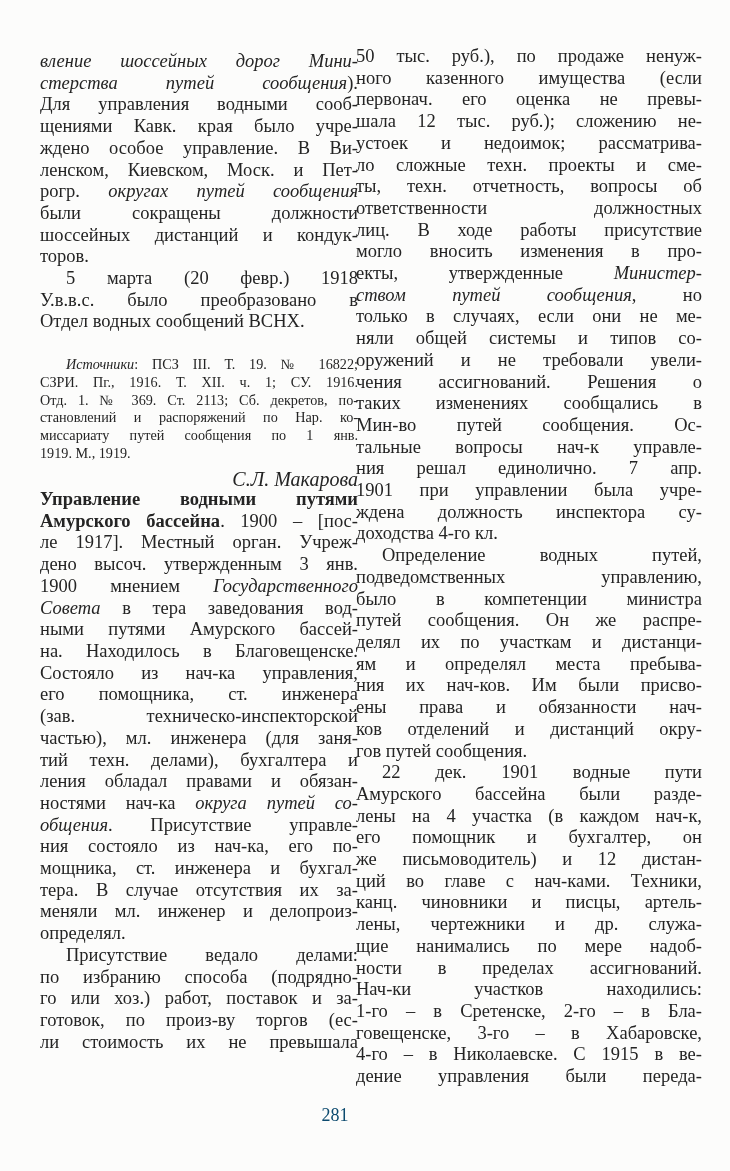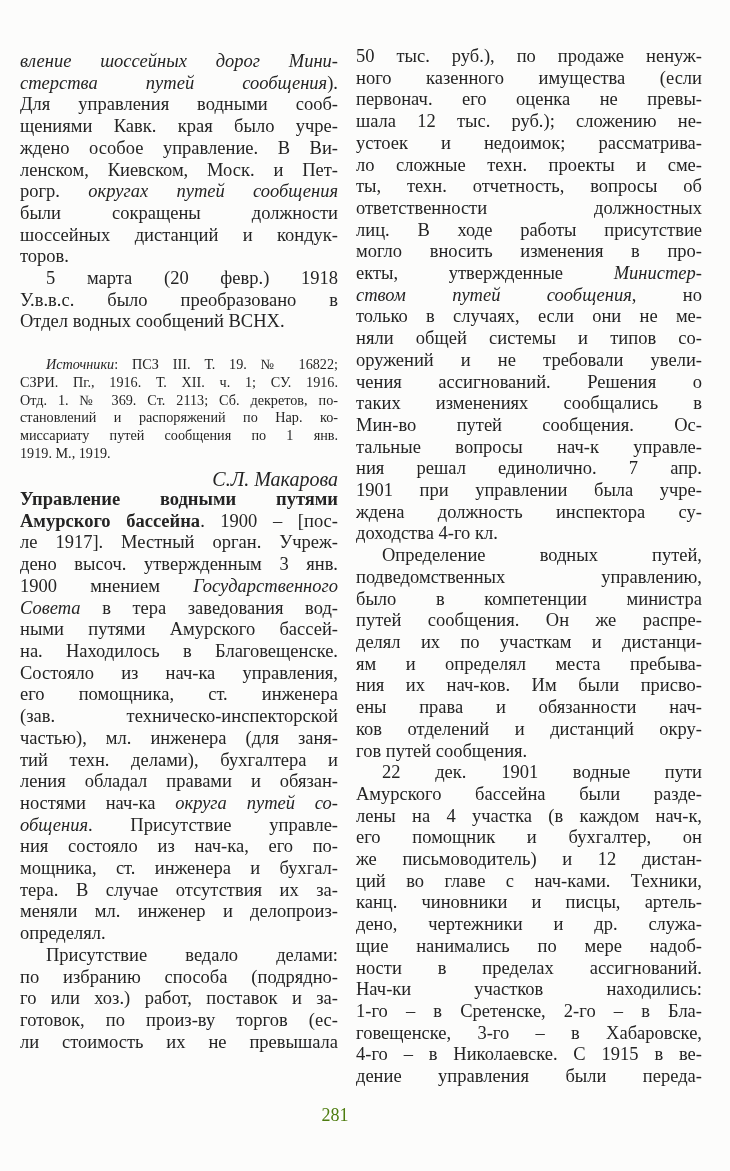--- a/index.html
+++ b/index.html
@@ -4,35 +4,35 @@
 <style>
   html,body{margin:0;padding:0;}
   body{
     width:730px;height:1171px;
     background:#fcfcfb;
     font-family:"Liberation Serif","DejaVu Serif",serif;
     color:#242424;
   }
   .page{position:relative;width:730px;height:1171px;overflow:hidden;background:#fcfcfb;}
   .col{position:absolute;top:51px;font-size:18.5px;line-height:21.7px;}
-  .col.left{left:20px;width:318px;}
+  .col.left{left:40px;width:318px;}
   .col.right{left:356px;width:346px;top:46px;}
   .block{margin:0;}
   .block.sources{margin-top:23px;font-size:14.2px;line-height:17.7px;}
   .block.author{margin-top:9px;font-size:20px;line-height:17.7px;}
   .block.entry{}
   .line{text-align:justify;text-align-last:justify;white-space:normal;}
   .line.end{text-align-last:left;}
   .line.right{text-align:right;text-align-last:right;}
   .line.ind{text-indent:26px;}
   .i{font-style:italic;}
   .b{font-weight:bold;}
   .pageno{
     position:absolute;top:1105px;left:305px;width:60px;
-    text-align:center;font-size:18px;color:#4d7c0f;
+    text-align:center;font-size:18px;color:#0c4a6e;
   }
 </style>
 </head>
 <body>
 
 <div class="page">
   <div class="col left" id="col-left">
       <div class="block cont">
         <div class="line"><span class="i">вление шоссейных дорог Мини-</span></div>
         <div class="line"><span class="i">стерства путей сообщения</span><span>).</span></div>
@@ -123,21 +123,21 @@
         <div class="line"><span>ены права и обязанности нач-</span></div>
         <div class="line"><span>ков отделений и дистанций окру-</span></div>
         <div class="line end"><span>гов путей сообщения.</span></div>
         <div class="line ind"><span>22 дек. 1901 водные пути</span></div>
         <div class="line"><span>Амурского бассейна были разде-</span></div>
         <div class="line"><span>лены на 4 участка (в каждом нач-к,</span></div>
         <div class="line"><span>его помощник и бухгалтер, он</span></div>
         <div class="line"><span>же письмоводитель) и 12 дистан-</span></div>
         <div class="line"><span>ций во главе с нач-ками. Техники,</span></div>
         <div class="line"><span>канц. чиновники и писцы, артель-</span></div>
-        <div class="line"><span>дено, чертежники и др. служа-</span></div>
+        <div class="line"><span>лены, чертежники и др. служа-</span></div>
         <div class="line"><span>щие нанимались по мере надоб-</span></div>
         <div class="line"><span>ности в пределах ассигнований.</span></div>
         <div class="line"><span>Нач-ки участков находились:</span></div>
         <div class="line"><span>1-го – в Сретенске, 2-го – в Бла-</span></div>
         <div class="line"><span>говещенске, 3-го – в Хабаровске,</span></div>
         <div class="line"><span>4-го – в Николаевске. С 1915 в ве-</span></div>
         <div class="line"><span>дение управления были переда-</span></div>
       </div>
     </div>
   <div class="pageno">281</div>

